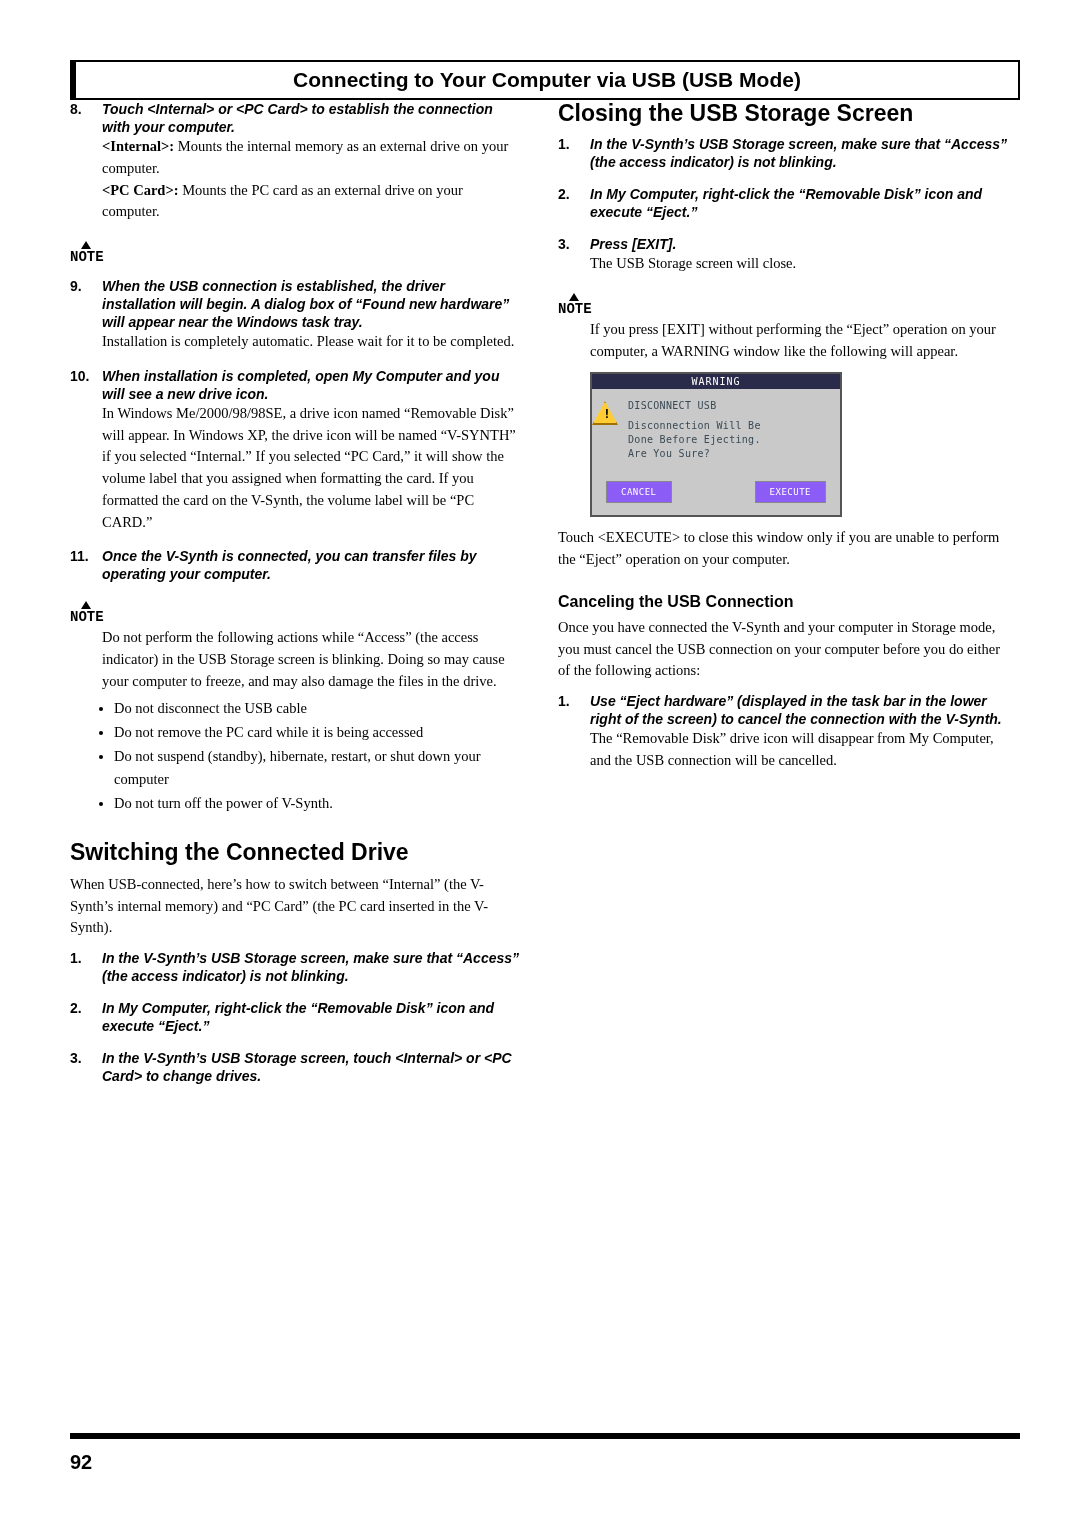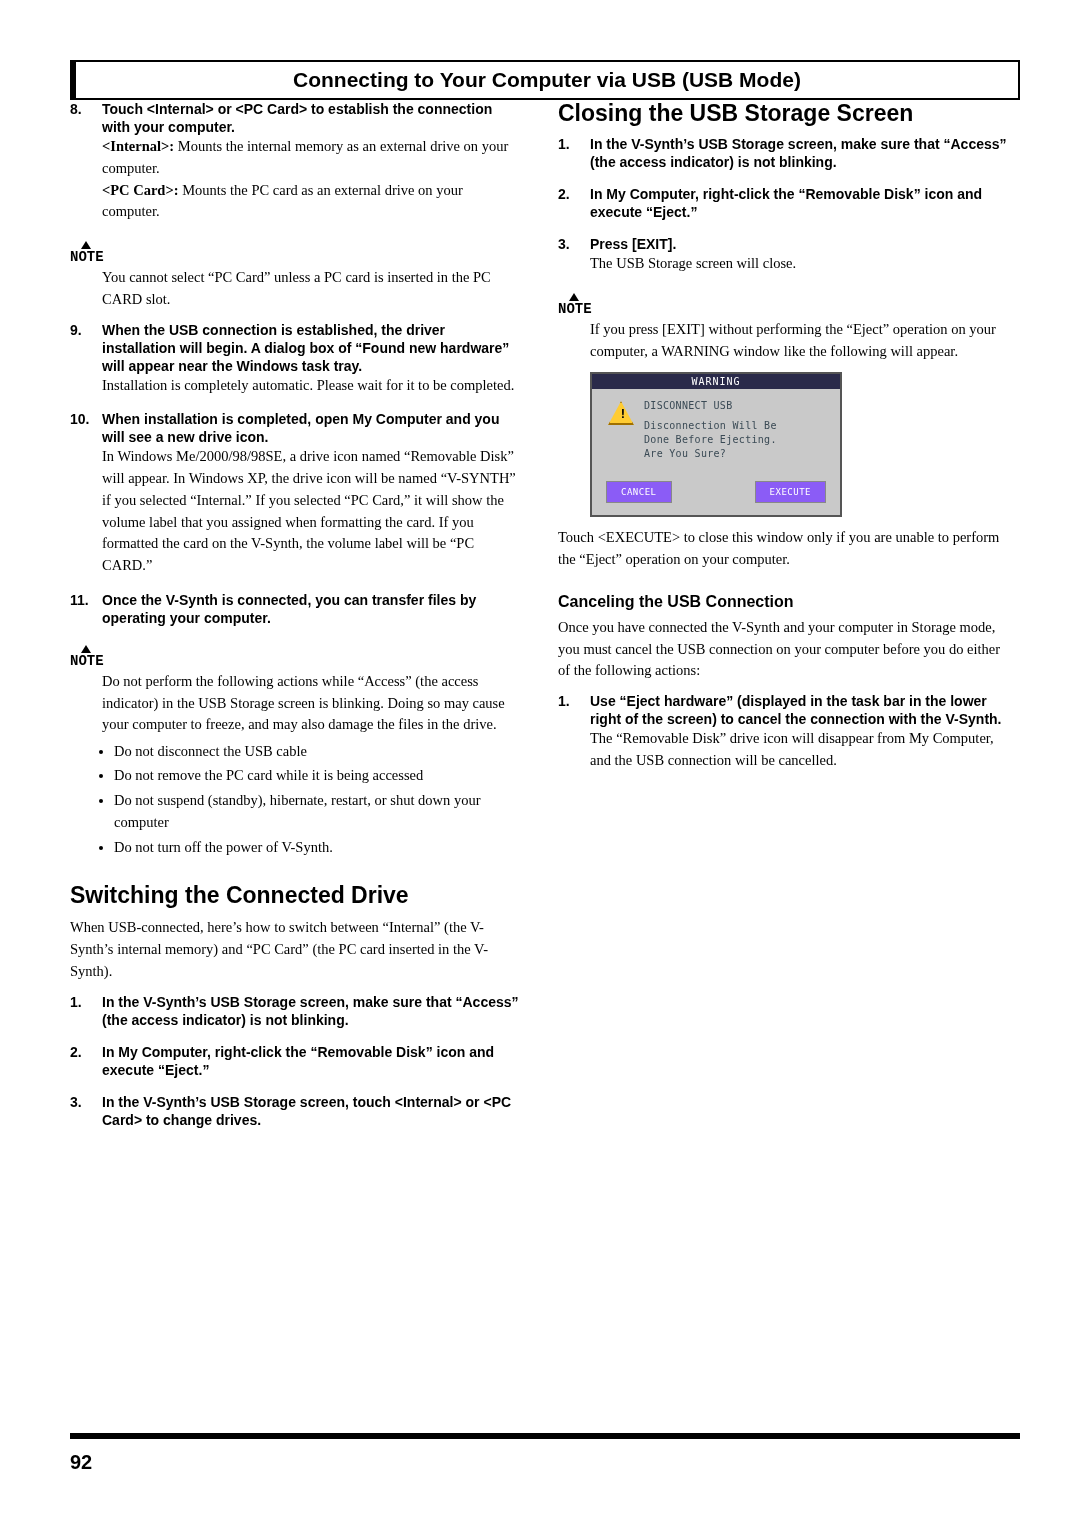--- a/index.html
+++ b/index.html
@@ -40,21 +40,21 @@
     font-size: 14px;
   }
   .body-text {
     font-family: Georgia, 'Times New Roman', serif;
     font-size: 14.5px;
     line-height: 1.5;
   }
   .step-block { margin-bottom: 14px; }
   .step-row { display: flex; gap: 6px; }
   .step-row .num-cell { width: 26px; flex-shrink:0; text-align:left;}
-  .step-row .txt-cell { flex: 1; }
+  .step-row .txt-cell { flex: 1; font-style: italic; }
   .indent { margin-left: 32px; }
   .note-icon {
     display:inline-block;
     font-family: Liberation Mono, monospace;
     font-weight: bold;
     font-size: 14px;
     position: relative;
     padding-top: 6px;
     margin: 6px 0 2px 0;
   }
@@ -100,21 +100,21 @@
     background:#ddd;
     font-family: monospace;
     font-size: 11px;
     color:#333;
   }
   .warn-title {
     background:#2a2a4a; color:#fff;
     text-align:center; font-size:10px;
     padding:2px; letter-spacing:1px;
   }
-  .warn-body { padding:10px 12px 12px 16px; display:flex; gap:10px; background:#c9c9c9;}
+  .warn-body { padding:10px 12px 12px 0; display:flex; gap:10px; background:#c9c9c9;}
   .tri {
     width:26px;height:24px;
     border:2px solid #a07000;
     clip-path: polygon(50% 0, 100% 100%, 0 100%);
     background:#ffcc33;
     position:relative;
     margin-top:2px;
   }
   .tri::after{content:"!";position:absolute;left:9px;top:3px;font-weight:bold;color:#000;font-size:13px;}
   .warn-lines div{color:#3a4a55;font-size:10px;letter-spacing:0.3px;line-height:1.4;}
@@ -150,21 +150,20 @@
       </div>
       <div class="body-text indent">
         <b>&lt;Internal&gt;:</b><span> Mounts the internal memory as an external drive on your computer.</span>
       </div>
       <div class="body-text indent">
         <b>&lt;PC Card&gt;:</b><span> Mounts the PC card as an external drive on your computer.</span>
       </div>
     </div>
 
     <div class="note-icon">NOTE</div>
-    <div class="body-text indent">You cannot select “PC Card” unless a PC card is inserted in the PC CARD slot.</div>
 
     <div class="step-block" style="margin-top:10px">
       <div class="step-row">
         <div class="num-cell"><span class="step-num">9.</span></div>
         <div class="txt-cell"><span class="step-text">When the USB connection is established, the driver installation will begin. A dialog box of “Found new hardware” will appear near the Windows task tray.</span></div>
       </div>
       <div class="body-text indent">Installation is completely automatic. Please wait for it to be completed.</div>
     </div>
 
     <div class="step-block">

